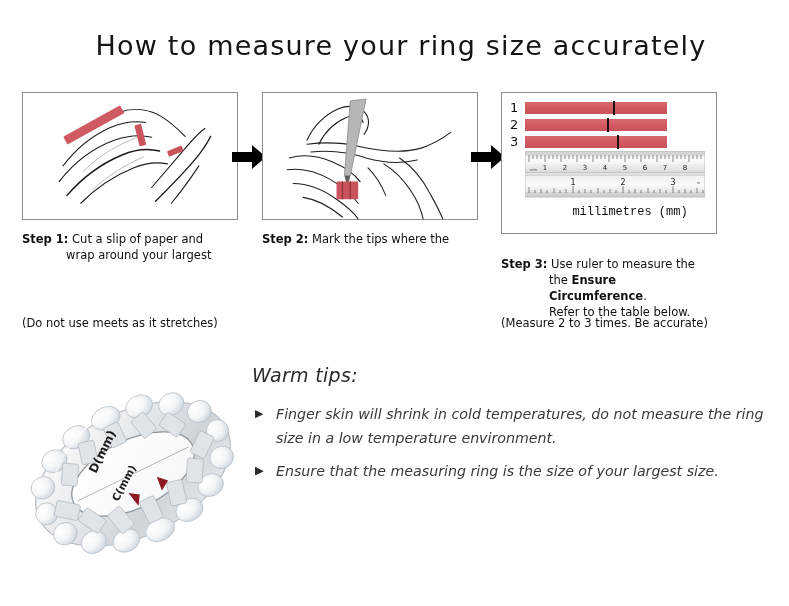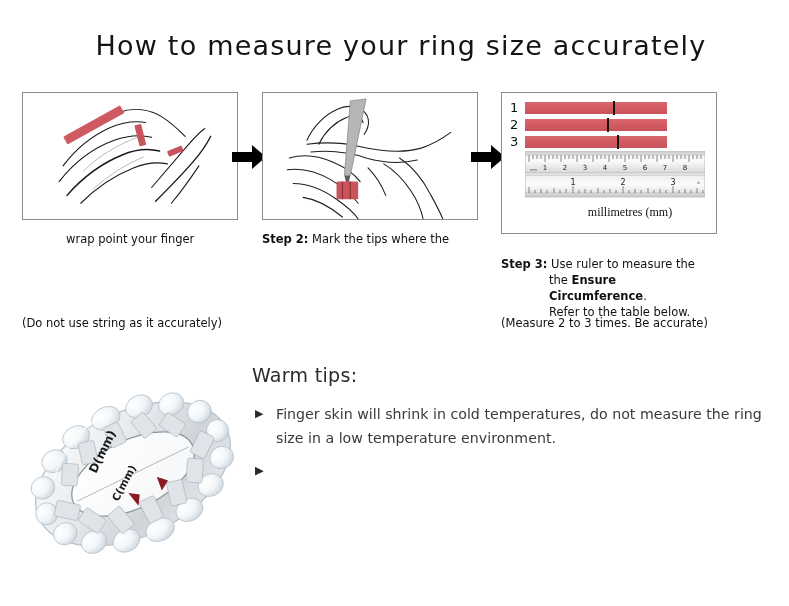--- a/index.html
+++ b/index.html
@@ -112,36 +112,37 @@
     background: #1a1012;
   }
   .ruler-img { position: absolute; left: 23px; top: 58px; width: 180px; height: 47px; }
   .mm-label {
     position: absolute;
     left: 0; top: 112px;
     width: 216px;
     text-align: center;
     font-size: 12px;
     color: #111;
-    font-family: Liberation Serif, serif;
+    font-family: Liberation Mono, monospace;
     padding-left: 40px;
   }
 
   
   .ring-area {
     position: absolute;
     left: 18px; top: 352px;
     width: 230px; height: 235px;
   }
   .ring-area svg { display: block; }
 
   .tips {
     position: absolute;
     left: 252px; top: 364px;
     width: 520px;
+    font-style: italic;
   }
   .tips-title {
     font-family: "DejaVu Sans", sans-serif;
     font-size: 19px;
     color: #2b2b2b;
     margin-bottom: 16px;
     letter-spacing: .3px;
   }
   .tip {
     position: relative;
@@ -191,21 +192,25 @@
             <rect x="38" y="28" width="66" height="9" rx="1" transform="rotate(-29 71 32)" fill="#cf5a62"></rect>
           </g>
 
           <g>
             <rect x="115" y="32" width="7" height="22" rx="1" transform="rotate(-14 118 43)" fill="#c9545c"></rect>
             <rect x="146" y="56" width="16" height="6" rx="1" transform="rotate(-22 154 59)" fill="#c9545c"></rect>
           </g>
         </svg>
       </div>
       <div class="caption">
-        <span class="cap-line cap-indent-1">wrap point your finger</span>
+        <span class="cap-line">
+          <b>Step 1:</b>
+          <span>Cut a slip of paper and</span>
+        </span>
+        <span class="cap-line cap-indent-1">wrap around your largest</span>
       </div>
     </div>
 
     <div class="arrow arrow-1">
       <svg width="34" height="26" viewBox="0 0 34 26">
         <path d="M0 8 H20 V1 L34 13 L20 25 V18 H0 Z" fill="#000"></path>
       </svg>
     </div>
 
     <div class="step step-2">
@@ -334,21 +339,21 @@
           <span>Use ruler to measure the</span>
         </span>
         <span class="cap-line cap-indent-3">
           <span>the </span><b>Ensure Circumference</b><span>.</span>
         </span>
         <span class="cap-line cap-indent-3">Refer to the table below.</span>
       </div>
     </div>
   </div>
 
-  <div class="subnote subnote-1">(Do not use string as it accurately)</div>
+  <div class="subnote subnote-1">(Do not use meets as it stretches)</div>
   <div class="subnote subnote-3">(Measure 2 to 3 times. Be accurate)</div>
 
   <div class="ring-area">
     <svg width="230" height="235" viewBox="0 0 230 235">
       <defs>
         <linearGradient id="band" x1="0" y1="0" x2="1" y2="1">
           <stop offset="0" stop-color="#ffffff"></stop>
           <stop offset=".35" stop-color="#e9ecef"></stop>
           <stop offset=".65" stop-color="#cfd4d9"></stop>
           <stop offset="1" stop-color="#eef1f4"></stop>
@@ -429,16 +434,17 @@
       <span class="tip-bullet">▶</span>
       <span>Finger skin will shrink in cold temperatures, do not measure the ring size in a low temperature environment.</span>
     </div>
 
     <div class="tip">
       <span class="tip-bullet">▶</span>
     </div>
 
     <div class="tip">
       <span class="tip-bullet">▶</span>
+      <span>Ensure that the measuring ring is the size of your largest size.</span>
     </div>
   </div>
 
 </div>
 
 </body></html>

